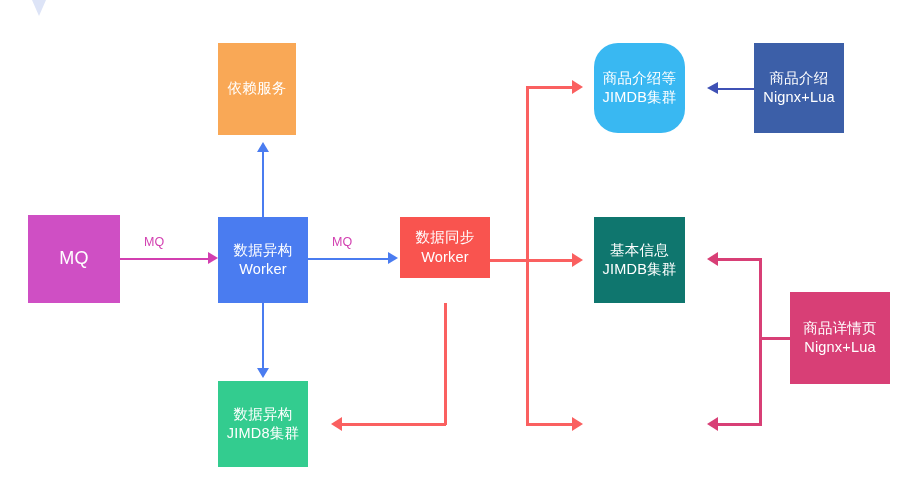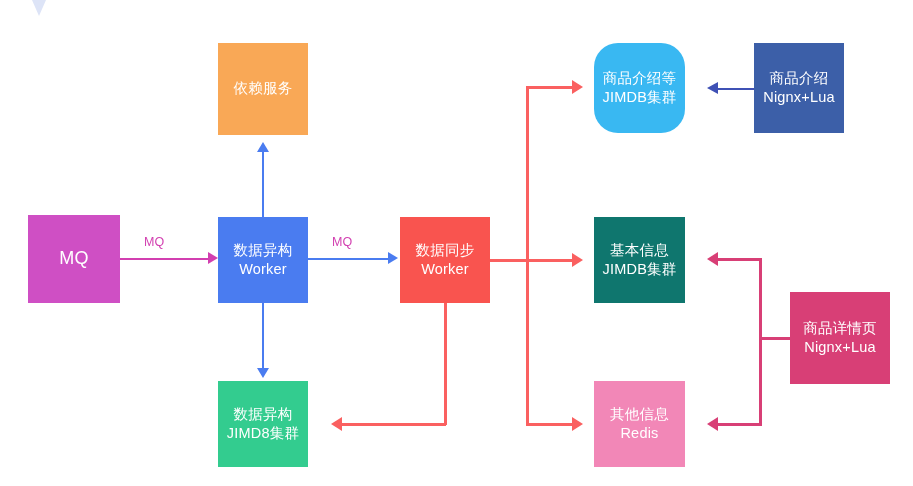--- a/index.html
+++ b/index.html
@@ -99,53 +99,49 @@
   <div class="seg" style="left:718px; top:423px; width:43px; height:2.5px; background:#d83f76;"></div>
   <div class="arrow" style="left:707px; top:417px; border-top:7px solid transparent; border-bottom:7px solid transparent; border-right:11px solid #d83f76;"></div>
 
   <div class="edge-label" style="left:144px; top:236px; color:#d23fb0;">MQ</div>
   <div class="edge-label" style="left:332px; top:236px; color:#d23fb0;">MQ</div>
 
   <div class="node" style="left:28px; top:215px; width:92px; height:88px; background:#cf4fc4; font-size:18px;">
     <span class="line1">MQ</span>
   </div>
 
-  <div class="node" style="left:218px; top:43px; width:90px; height:92px; background:#f9a856; font-size:14.5px;">
+  <div class="node" style="left:218px; top:43px; width:78px; height:92px; background:#f9a856; font-size:14.5px;">
     <span class="line1">依赖服务</span>
   </div>
 
   <div class="node" style="left:218px; top:217px; width:90px; height:86px; background:#4a7cf0; font-size:14.5px;">
     <span class="line1">数据异构</span>
     <span class="line2">Worker</span>
   </div>
 
   <div class="node" style="left:218px; top:381px; width:90px; height:86px; background:#33cc8f; font-size:14.5px;">
     <span class="line1">数据异构</span>
     <span class="line2">JIMD8集群</span>
   </div>
 
-  <div class="node" style="left:400px; top:217px; width:90px; height:86px; background:#f9544f; font-size:14.5px;">
+  <div class="node" style="left:400px; top:217px; width:90px; height:61px; background:#f9544f; font-size:14.5px;">
     <span class="line1">数据同步</span>
     <span class="line2">Worker</span>
   </div>
 
   <div class="node" style="left:594px; top:43px; width:91px; height:90px; background:#39b8f2; font-size:14.5px;border-radius:24px;">
     <span class="line1">商品介绍等</span>
     <span class="line2">JIMDB集群</span>
   </div>
 
   <div class="node" style="left:594px; top:217px; width:91px; height:86px; background:#0f766e; font-size:14.5px;">
     <span class="line1">基本信息</span>
     <span class="line2">JIMDB集群</span>
   </div>
 
-  <div class="node" style="left:594px; top:381px; width:91px; height:86px; background:#f287b7; font-size:14.5px;">
-    <span class="line1">其他信息</span>
-    <span class="line2">Redis</span>
-  </div>
 
   <div class="node" style="left:754px; top:43px; width:90px; height:90px; background:#3c5fa8; font-size:14.5px;">
     <span class="line1">商品介绍</span>
     <span class="line2">Nignx+Lua</span>
   </div>
 
   <div class="node" style="left:790px; top:292px; width:100px; height:92px; background:#d83f76; font-size:14.5px;">
     <span class="line1">商品详情页</span>
     <span class="line2">Nignx+Lua</span>
   </div>

